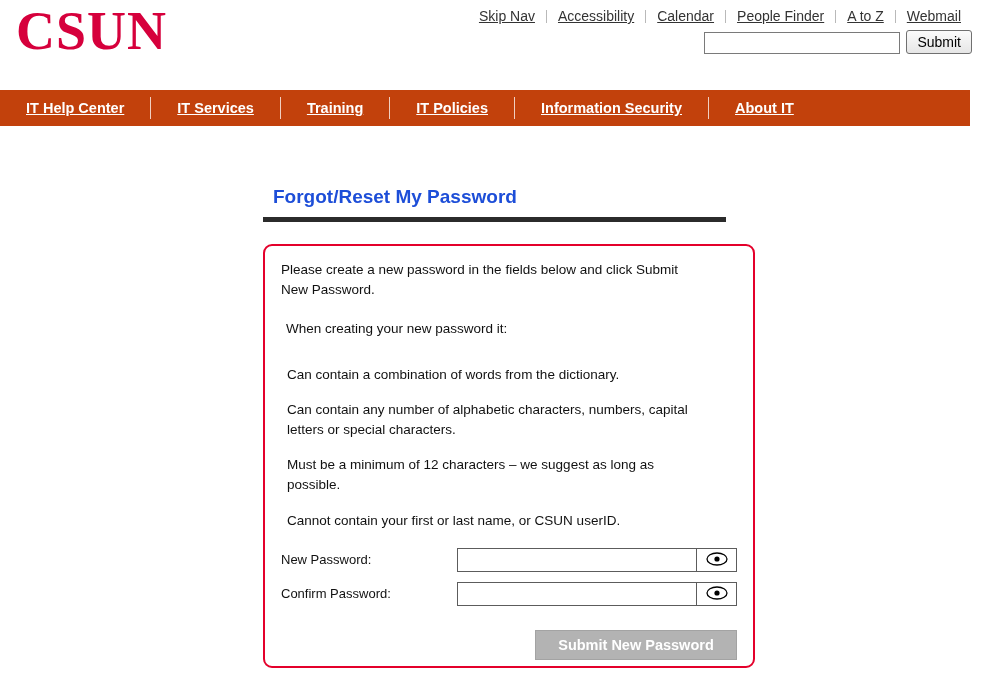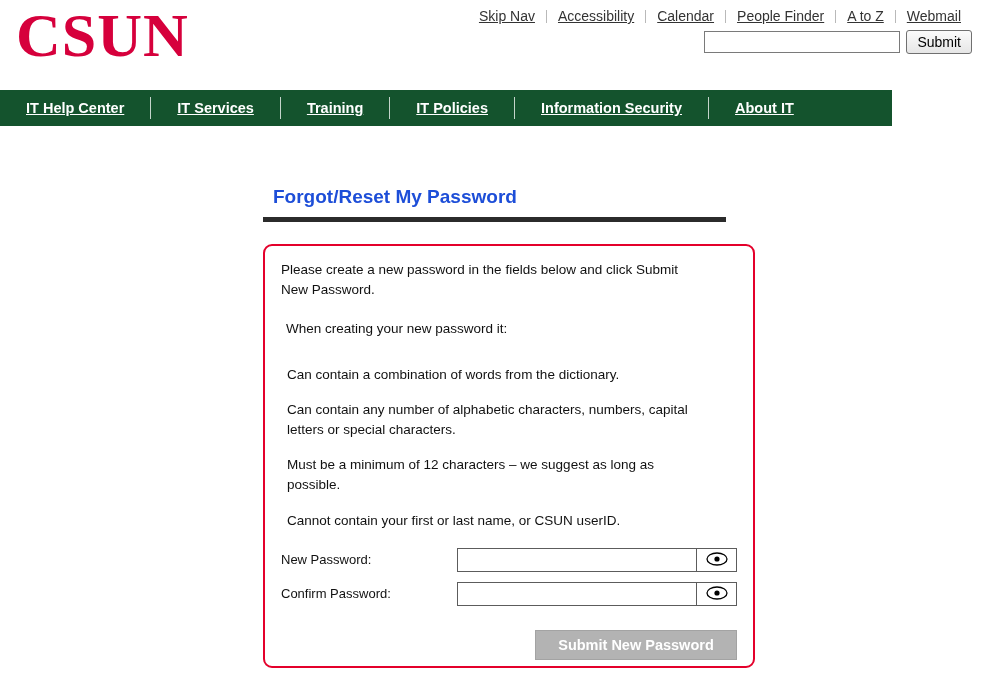--- a/index.html
+++ b/index.html
@@ -20,21 +20,21 @@
   .header {
     position: relative;
     height: 90px;
     width: 990px;
   }
   .logo {
     position: absolute;
     left: 16px;
     top: 4px;
     font-family: "Liberation Serif", serif;
-    font-size: 62px;
+    font-size: 54px;
     font-weight: bold;
     color: #d6003c;
     letter-spacing: 1px;
     line-height: 1;
   }
   .utility-nav {
     position: absolute;
     right: 18px;
     top: 8px;
     display: flex;
@@ -50,21 +50,21 @@
   .utility-nav .sep {
     width: 1px;
     height: 13px;
     background: #b9b9b9;
   }
   .search-row {
     position: absolute;
     right: 18px;
     top: 30px;
     display: flex;
-    align-items: center;
+    align-items: flex-end;
     margin-left: 44px;
   }
   .search-input {
     width: 196px;
     height: 22px;
     border: 1px solid #7a7a7a;
     background: #ffffff;
     font-size: 13px;
     padding: 0 4px;
     box-sizing: border-box;
@@ -78,23 +78,23 @@
     background: linear-gradient(#fbfbfb, #e6e6e6);
     border-radius: 3px;
     font-size: 14px;
     font-family: "Liberation Sans", sans-serif;
     color: #000;
     cursor: pointer;
   }
 
   
   .main-nav {
-    width: 892px;
+    width: 970px;
     height: 36px;
-    background: #14532d;
+    background: #c2410c;
     display: flex;
     align-items: center;
     box-sizing: border-box;
   }
   .main-nav .nav-item {
     color: #ffffff;
     font-size: 14.5px;
     font-weight: bold;
     text-decoration: underline;
     padding: 0 26px;

